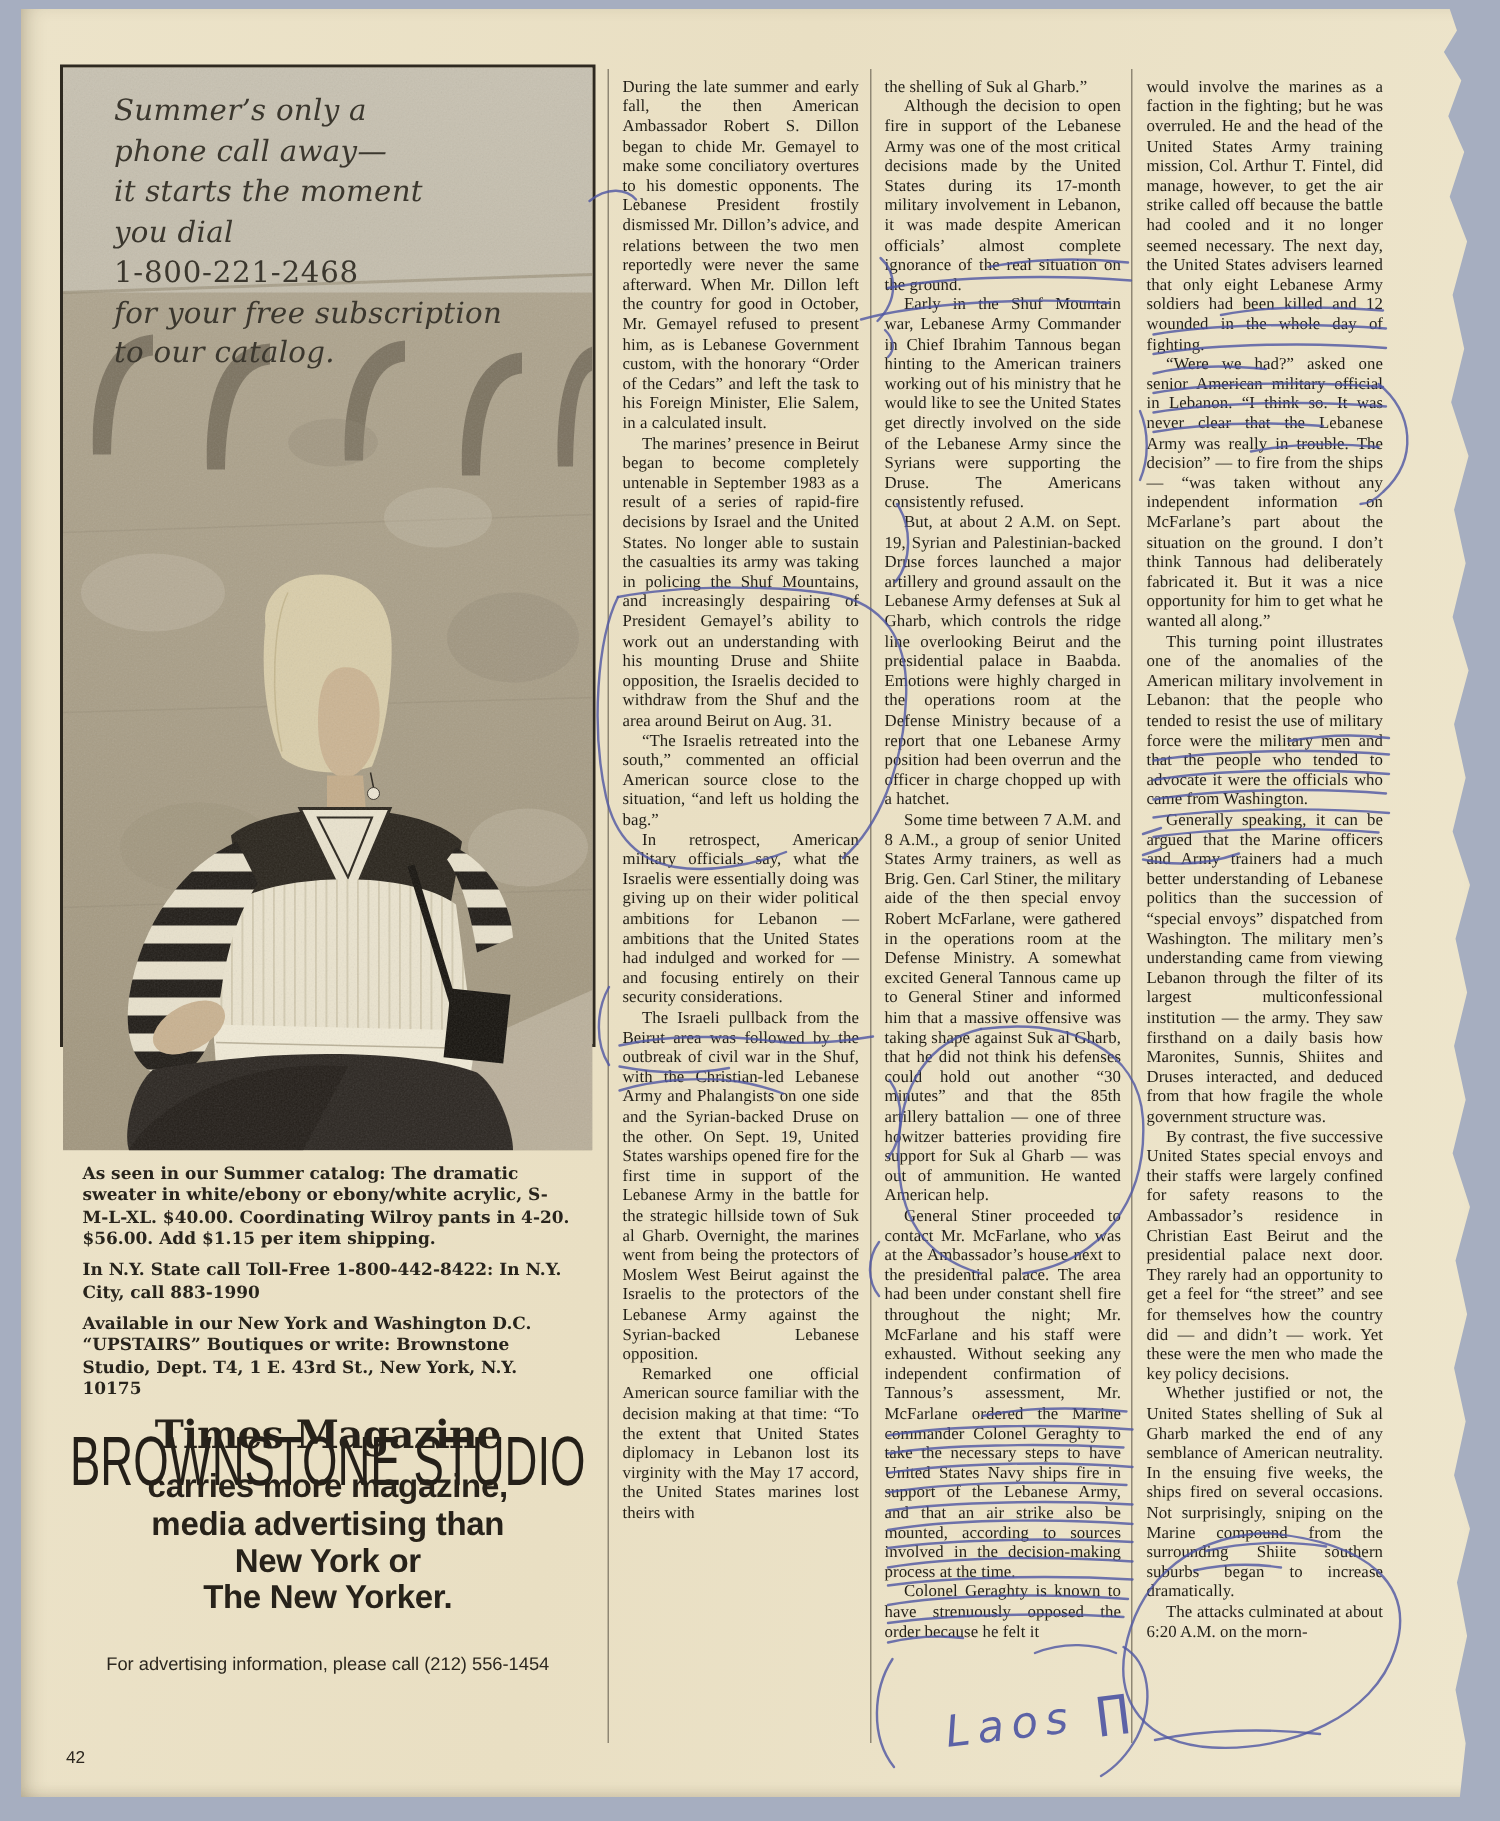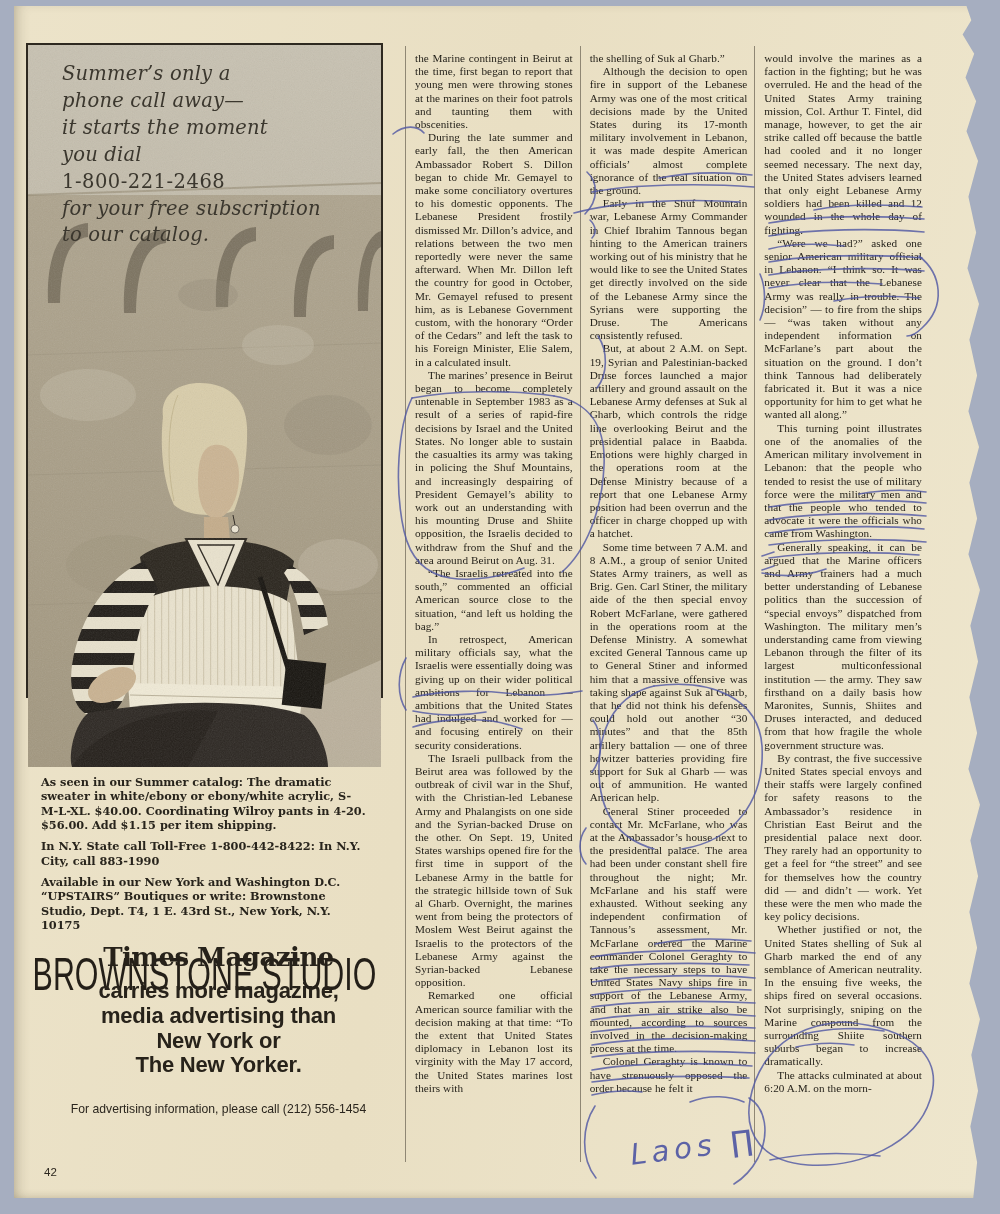--- a/index.html
+++ b/index.html
@@ -9,21 +9,21 @@
     font-family:"Liberation Serif",serif;
   }
   .paper{
     position:absolute;left:14px;top:6px;width:966px;height:1192px;
     background:linear-gradient(100deg,#ece3c9 0%,#e9dfc3 45%,#eee6cd 100%);
     clip-path:polygon(0 0,98.6% 0,99.1% 1.2%,98.2% 2.4%,99.4% 4%,98.5% 6%,99.6% 8%,98.6% 10.5%,99.8% 13%,98.8% 16%,99.6% 19%,98.7% 22%,99.9% 25%,98.9% 28%,99.7% 31%,98.8% 34%,99.9% 37%,98.9% 40%,99.7% 43%,98.8% 46%,100% 49%,99% 52%,99.8% 55%,98.9% 58%,99.7% 61%,98.8% 64%,100% 67%,99% 70%,99.8% 73%,98.9% 76%,99.7% 79%,98.9% 82%,100% 85%,99.1% 88%,99.8% 91%,99% 94%,99.7% 97%,99.3% 100%,0 100%);
     box-shadow:inset 9px 0 14px -7px rgba(60,50,30,.30), inset 0 -6px 10px -6px rgba(60,50,30,.18);
   }
   
   .ad{
-    position:absolute;left:12px;top:37px;width:357px;height:655px;
+    position:absolute;left:26px;top:37px;width:357px;height:655px;
     border:2px solid #2e2920;box-sizing:border-box;background:#e9e0c6;
   }
   .ad-photo{position:relative;width:100%;height:722px;overflow:hidden;}
   .ad-photo svg{display:block;}
   .ad-headline{
     position:absolute;left:34px;top:16px;
     font-family:"DejaVu Serif",serif;font-style:italic;
     font-size:19.5px;line-height:1.38;color:#3b372e;letter-spacing:.2px;
   }
   .ad-headline div:nth-child(5){font-style:normal;letter-spacing:.5px;}
@@ -169,21 +169,20 @@
         <div>New York or</div>
         <div>The New Yorker.</div>
       </div>
     <div class="house-contact">For advertising information, please call (212) 556-1454</div>
   </div>
 
   <div class="page-number">42</div>
 
   <div class="article">
     <div class="article-col">
-        <p>the Marine contingent in Beirut at the time, first began to report that young men were throwing stones at the marines on their foot patrols and taunting them with obscenities.</p>
         <p>During the late summer and early fall, the then American Ambassador Robert S. Dillon began to chide Mr. Gemayel to make some conciliatory overtures to his domestic opponents. The Lebanese President frostily dismissed Mr. Dillon’s advice, and relations between the two men reportedly were never the same afterward. When Mr. Dillon left the country for good in October, Mr. Gemayel refused to present him, as is Lebanese Government custom, with the honorary “Order of the Cedars” and left the task to his Foreign Minister, Elie Salem, in a calculated insult.</p>
         <p>The marines’ presence in Beirut began to become completely untenable in September 1983 as a result of a series of rapid-fire decisions by Israel and the United States. No longer able to sustain the casualties its army was taking in policing the Shuf Mountains, and increasingly despairing of President Gemayel’s ability to work out an understanding with his mounting Druse and Shiite opposition, the Israelis decided to withdraw from the Shuf and the area around Beirut on Aug. 31.</p>
         <p>“The Israelis retreated into the south,” commented an official American source close to the situation, “and left us holding the bag.”</p>
         <p>In retrospect, American military officials say, what the Israelis were essentially doing was giving up on their wider political ambitions for Lebanon — ambitions that the United States had indulged and worked for — and focusing entirely on their security considerations.</p>
         <p>The Israeli pullback from the Beirut area was followed by the outbreak of civil war in the Shuf, with the Christian-led Lebanese Army and Phalangists on one side and the Syrian-backed Druse on the other. On Sept. 19, United States warships opened fire for the first time in support of the Lebanese Army in the battle for the strategic hillside town of Suk al Gharb. Overnight, the marines went from being the protectors of Moslem West Beirut against the Israelis to the protectors of the Lebanese Army against the Syrian-backed Lebanese opposition.</p>
         <p>Remarked one official American source familiar with the decision making at that time: “To the extent that United States diplomacy in Lebanon lost its virginity with the May 17 accord, the United States marines lost theirs with</p>
       </div>
     <div class="article-col">
         <p>the shelling of Suk al Gharb.”</p>
         <p>Although the decision to open fire in support of the Lebanese Army was one of the most critical decisions made by the United States during its 17-month military involvement in Lebanon, it was made despite American officials’ almost complete ignorance of the real situation on the ground.</p>

